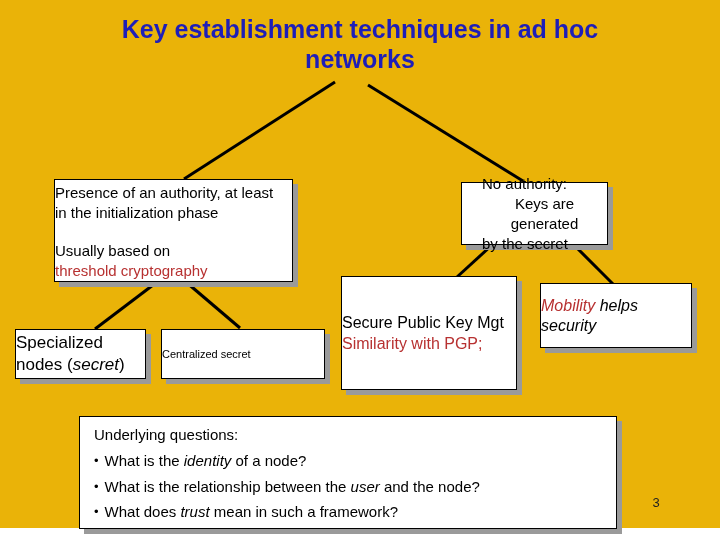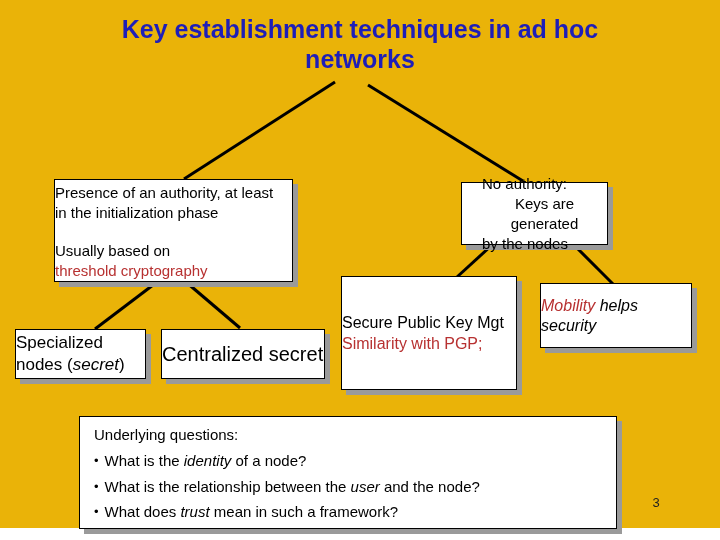--- a/index.html
+++ b/index.html
@@ -20,21 +20,21 @@
     position: absolute; background: #ffffff;
     border: 1.5px solid #000;
     box-shadow: 5px 5px 0 #9a9a9a;
     display: flex; flex-direction: column; align-items: flex-start; justify-content: center;
     text-align: center;
   }
 
   .box-presence   { left: 54px;  top: 179px; width: 239px; height: 103px; font-size: 15px; line-height: 20px; justify-content: flex-start; padding-top: 3px; }
   .box-noauth     { left: 461px; top: 182px; width: 147px; height: 63px;  font-size: 15px; line-height: 20px; padding-left: 20px; }
   .box-special    { left: 15px;  top: 329px; width: 131px; height: 50px;  font-size: 17px; line-height: 22px; }
-  .box-central    { left: 161px; top: 329px; width: 164px; height: 50px;  font-size: 20px; line-height: 22px; }
+  .box-central    { left: 161px; top: 329px; width: 164px; height: 50px;  font-size: 11px; line-height: 22px; }
   .box-secure     { left: 341px; top: 276px; width: 176px; height: 114px; font-size: 16px; line-height: 21px; }
   .box-mobility   { left: 540px; top: 283px; width: 152px; height: 65px;  font-size: 16px; line-height: 20px; font-style: italic; }
 
   .box-questions  {
     left: 79px; top: 416px; width: 538px; height: 113px;
     font-size: 15px; text-align: left;
     align-items: flex-start; justify-content: flex-start;
     padding: 8px 10px 0 14px;
   }
   .box-questions .qrow { height: 27px; line-height: 20px; display: block; }
@@ -72,21 +72,21 @@
     <div>Presence of an authority, at least</div>
     <div>in the initialization phase</div>
     <div class="spacer"></div>
     <div>Usually based on</div>
     <div class="red">threshold cryptography</div>
   </div>
 
   <div class="nodebox box-noauth">
     <div>No authority:</div>
     <div>Keys are generated</div>
-    <div>by the nodes</div>
+    <div>by the secret</div>
   </div>
 
   <div class="nodebox box-special">
     <div>Specialized</div>
     <div><span>nodes (</span><span class="it">secret</span><span>)</span></div>
   </div>
 
   <div class="nodebox box-central">
     <div>Centralized secret</div>
   </div>

